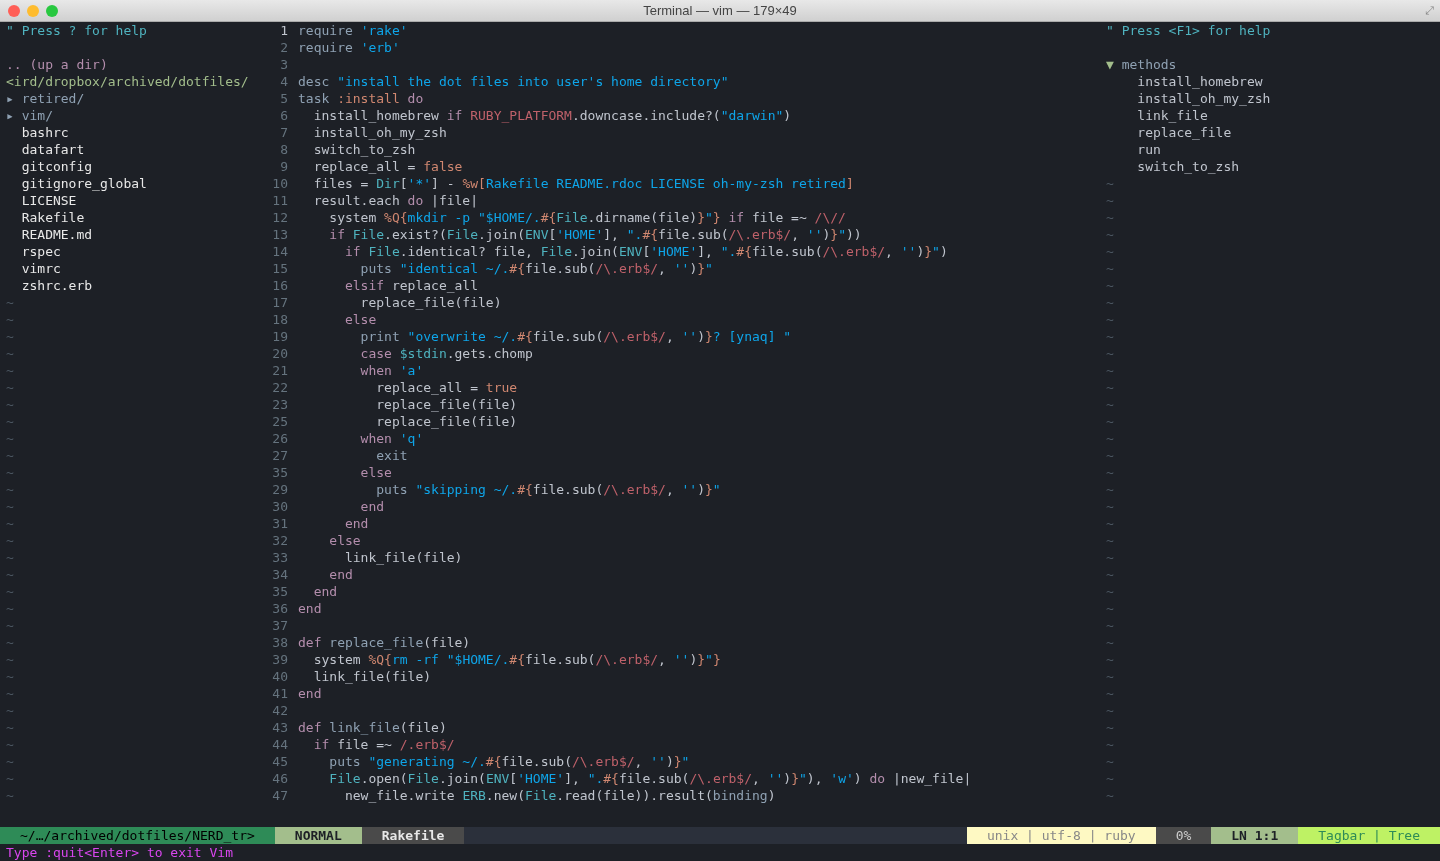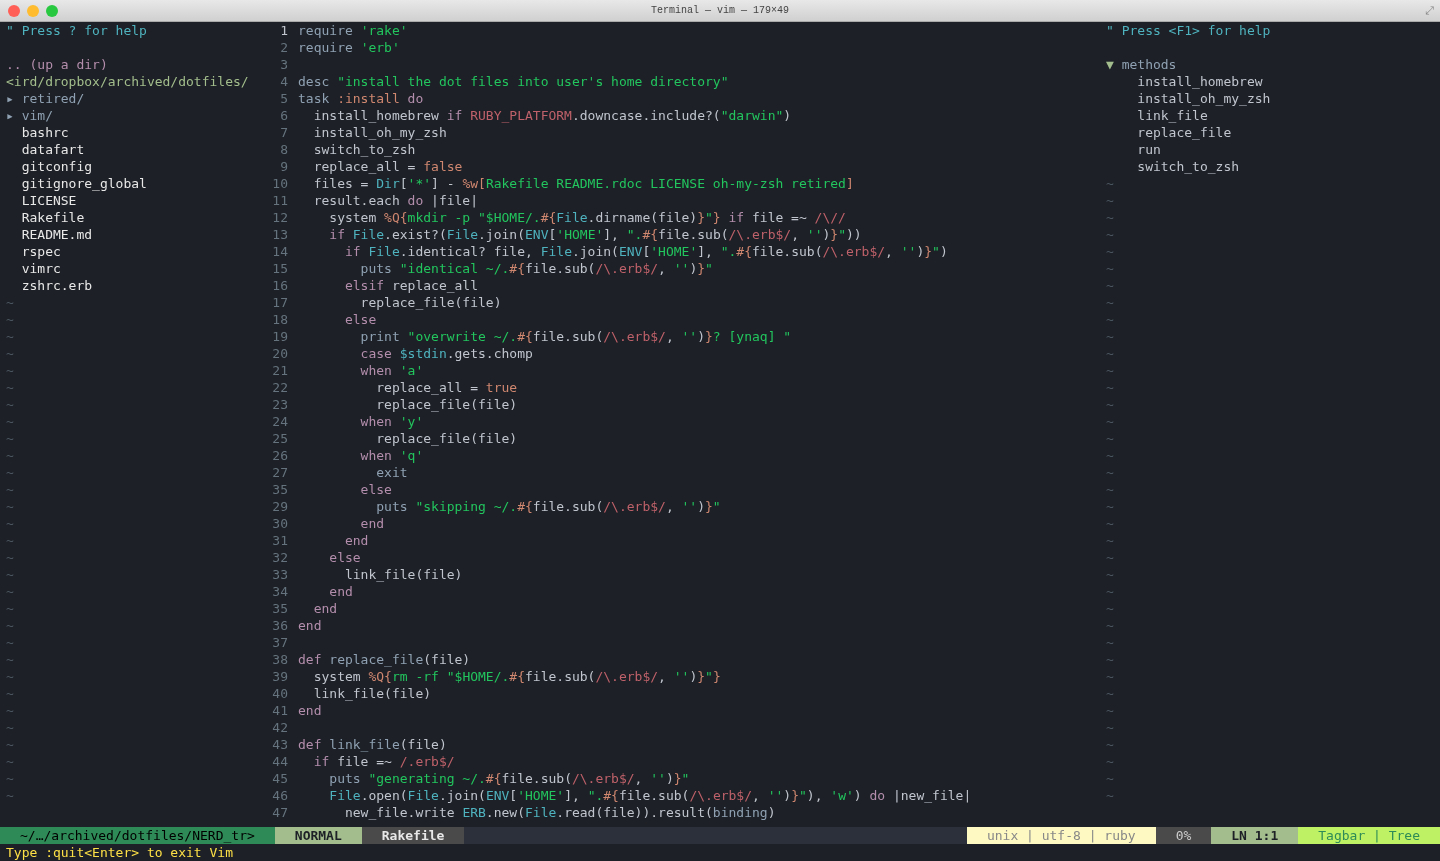--- a/index.html
+++ b/index.html
@@ -1,39 +1,39 @@
 <!DOCTYPE html>
 <html><head>
 <meta charset="utf-8">
 <style>
 * { margin:0; padding:0; box-sizing:border-box; }
 body { background:#1d2026; font-family:Menlo,Monaco,Consolas,monospace; font-size:13px; color:#c0c5ce; width:1440px; height:861px; overflow:hidden; display:flex; flex-direction:column; }
 .titlebar { height:22px; background:linear-gradient(#e8e8e8,#d0d0d0); display:flex; align-items:center; position:relative; border-bottom:1px solid #aaa; }
 .traffic { display:flex; gap:7px; margin-left:8px; }
 .light { width:12px; height:12px; border-radius:50%; }
-.tc { position:absolute; left:50%; transform:translateX(-50%); color:#444; font-family:Liberation Mono, monospace; font-size:10px; }
+.tc { position:absolute; left:50%; transform:translateX(-50%); color:#444; font-family:Liberation Sans, sans-serif; font-size:13px; }
 .maxi { position:absolute; right:6px; color:#888; font-size:11px; }
 .main { flex:1; display:flex; overflow:hidden; }
 .pane { display:flex; flex-direction:column; overflow:hidden; }
 .nerd { width:248px; background:#1d2026; }
 .editor { flex:1; background:#1d2026; }
 .tagbar { width:340px; background:#1d2026; }
 .hdr { color:#4fb3bf; padding:0 6px; height:17px; line-height:17px; }
 .line { height:17px; line-height:17px; white-space:pre; padding:0 6px; }
 .nerd .line { padding-left:6px; }
 .gut { width:44px; text-align:right; padding-right:10px; color:#65737e; display:inline-block; }
 .cur { color:#c0c5ce; }
 .tilde { color:#4a5560; padding-left:6px; }
-.fill { flex:1; overflow:hidden; }.c-str{color:#22c55e}.c-kw{color:#b48ead}.c-fn{color:#8fa1b3}.c-cn{color:#d08770}.c-sp{color:#4fb3bf}.c-red{color:#bf616a}
+.fill { flex:1; overflow:hidden; }.c-str{color:#0ea5e9}.c-kw{color:#b48ead}.c-fn{color:#8fa1b3}.c-cn{color:#d08770}.c-sp{color:#4fb3bf}.c-red{color:#bf616a}
 .nb{color:#8fa1b3}.ng{color:#a3be8c}.np{color:#b48ead}.nw{color:#e8e8e8}
 .tg-hdr{color:#8fa1b3}.tg-tri{color:#a3be8c}
 .status { height:17px; display:flex; font-weight:normal; }
 .st-seg { padding:0 20px; height:34px; line-height:17px; }
 .sl-path{background:#2e8b57;color:#000}.sl-mode{background:#a3be8c;color:#1d2026;font-weight:bold}.sl-file{background:#4a4a4a;color:#e8e8e8;font-weight:bold}.sl-mid{background:#2b303b;flex:1}.sl-info{background:#fef9c3;color:#888}.sl-pct{background:#4a4a4a;color:#ccc}.sl-ln{background:#a3be8c;color:#1d2026;font-weight:bold}.sl-tag{background:#bef264;color:#2e8b57}
-.cmd { height:17px; line-height:17px; background:#1d2026; color:#fde047; padding-left:6px; }
+.cmd { height:17px; line-height:17px; background:#1d2026; color:#d946ef; padding-left:6px; }
 </style>
 </head>
 <body>
 
 <div class="titlebar">
   <div class="traffic">
     <div class="light" style="background:#ff5f57"></div>
     <div class="light" style="background:#febc2e"></div>
     <div class="light" style="background:#28c840"></div>
   </div>
@@ -114,21 +114,20 @@
         <div class="line"><span class="gut">14</span><span class="c-kw">      if </span><span class="c-sp">File</span><span>.identical? file, </span><span class="c-sp">File</span><span>.join(</span><span class="c-sp">ENV</span><span>[</span><span class="c-str">'HOME'</span><span>], </span><span class="c-str">".</span><span class="c-cn">#{</span><span>file.sub(</span><span class="c-red">/\.erb$/</span><span>, </span><span class="c-str">''</span><span>)</span><span class="c-cn">}</span><span class="c-str">"</span><span>)</span></div>
         <div class="line"><span class="gut">15</span><span class="c-fn">        puts </span><span class="c-str">"identical ~/.</span><span class="c-cn">#{</span><span>file.sub(</span><span class="c-red">/\.erb$/</span><span>, </span><span class="c-str">''</span><span>)</span><span class="c-cn">}</span><span class="c-str">"</span></div>
         <div class="line"><span class="gut">16</span><span class="c-kw">      elsif </span><span>replace_all</span></div>
         <div class="line"><span class="gut">17</span><span>        replace_file(file)</span></div>
         <div class="line"><span class="gut">18</span><span class="c-kw">      else</span></div>
         <div class="line"><span class="gut">19</span><span class="c-fn">        print </span><span class="c-str">"overwrite ~/.</span><span class="c-cn">#{</span><span>file.sub(</span><span class="c-red">/\.erb$/</span><span>, </span><span class="c-str">''</span><span>)</span><span class="c-cn">}</span><span class="c-str">? [ynaq] "</span></div>
         <div class="line"><span class="gut">20</span><span class="c-kw">        case </span><span class="c-sp">$stdin</span><span>.gets.chomp</span></div>
         <div class="line"><span class="gut">21</span><span class="c-kw">        when </span><span class="c-str">'a'</span></div>
         <div class="line"><span class="gut">22</span><span>          replace_all = </span><span class="c-cn">true</span></div>
         <div class="line"><span class="gut">23</span><span>          replace_file(file)</span></div>
-        <div class="line"><span class="gut">24</span><span class="c-kw">        when </span><span class="c-str">'y'</span></div>
         <div class="line"><span class="gut">25</span><span>          replace_file(file)</span></div>
         <div class="line"><span class="gut">26</span><span class="c-kw">        when </span><span class="c-str">'q'</span></div>
         <div class="line"><span class="gut">27</span><span class="c-fn">          exit</span></div>
         <div class="line"><span class="gut">35</span><span class="c-kw">        else</span></div>
         <div class="line"><span class="gut">29</span><span class="c-fn">          puts </span><span class="c-str">"skipping ~/.</span><span class="c-cn">#{</span><span>file.sub(</span><span class="c-red">/\.erb$/</span><span>, </span><span class="c-str">''</span><span>)</span><span class="c-cn">}</span><span class="c-str">"</span></div>
         <div class="line"><span class="gut">30</span><span class="c-kw">        end</span></div>
         <div class="line"><span class="gut">31</span><span class="c-kw">      end</span></div>
         <div class="line"><span class="gut">32</span><span class="c-kw">    else</span></div>
         <div class="line"><span class="gut">33</span><span>      link_file(file)</span></div>
         <div class="line"><span class="gut">34</span><span class="c-kw">    end</span></div>

